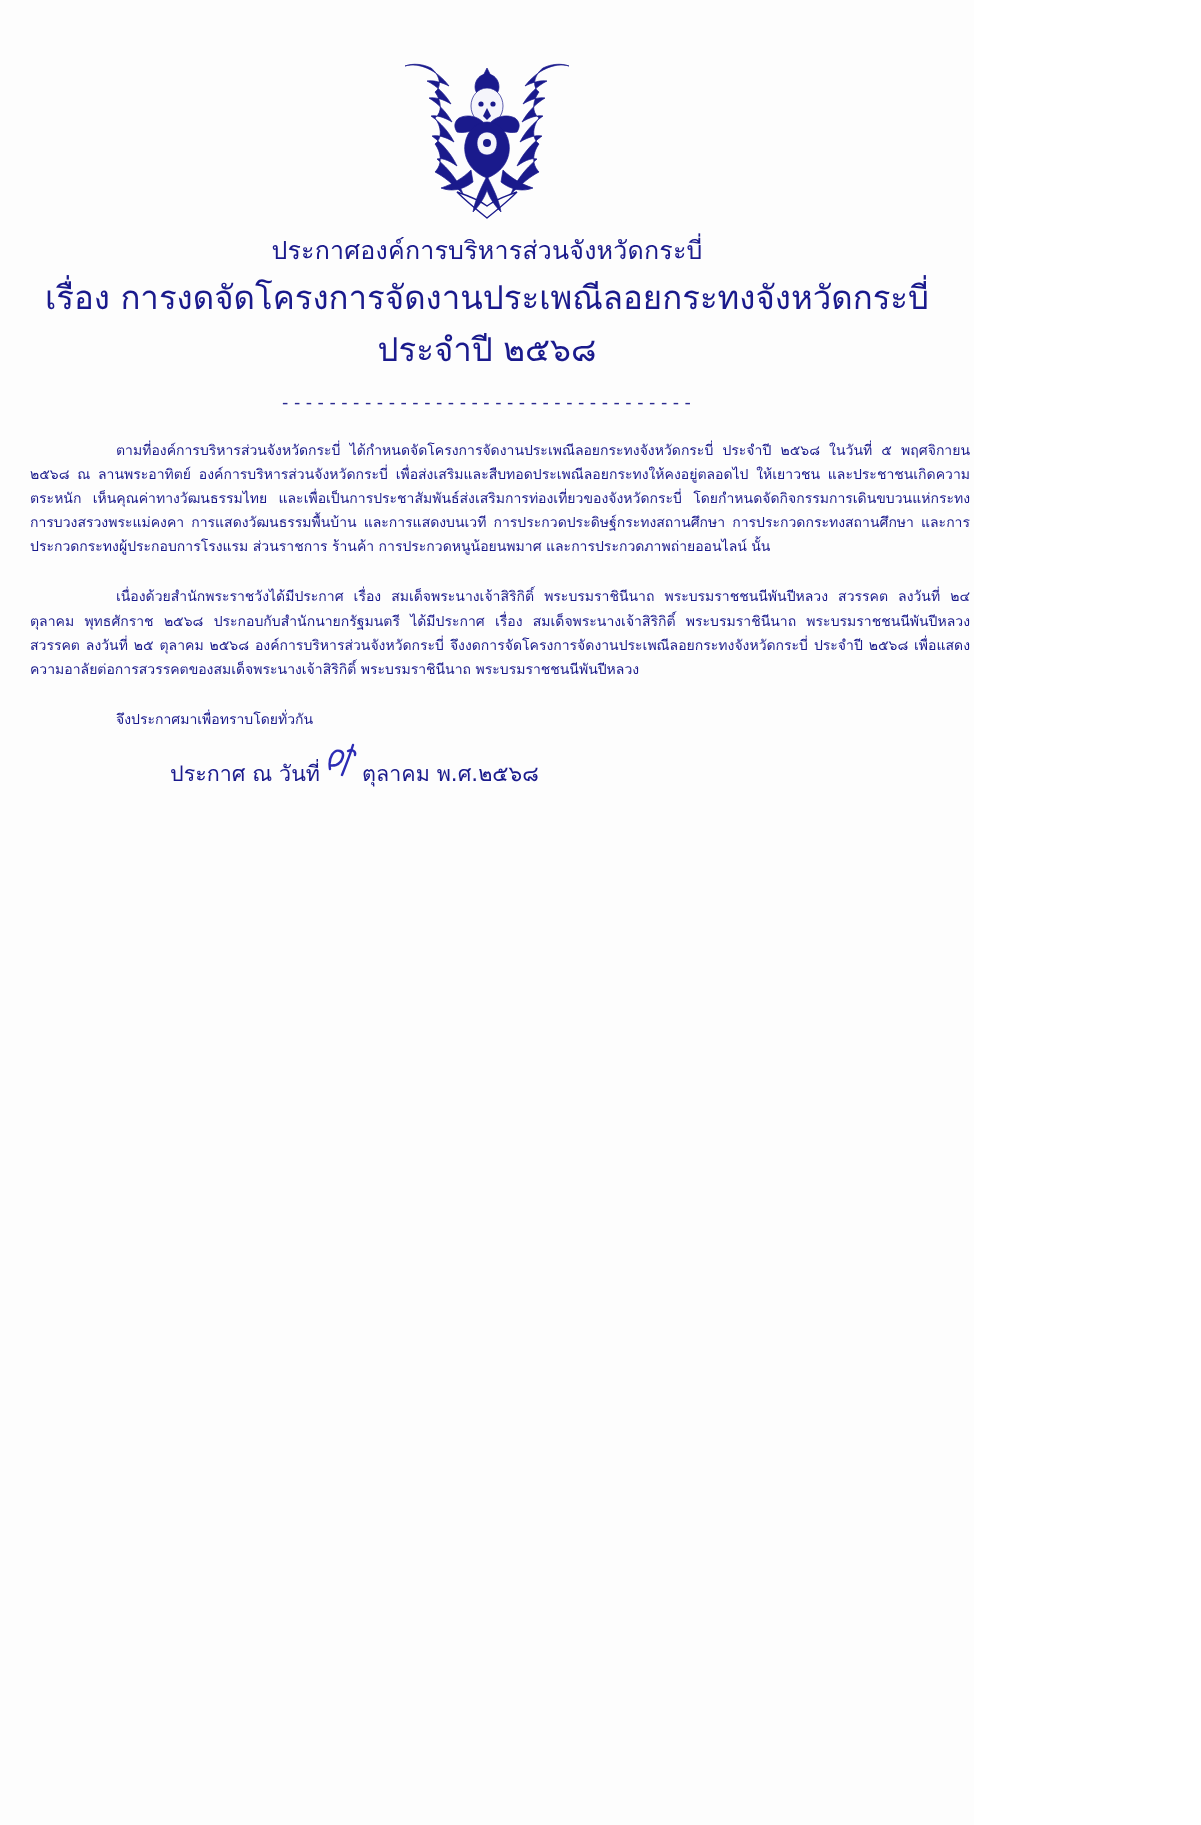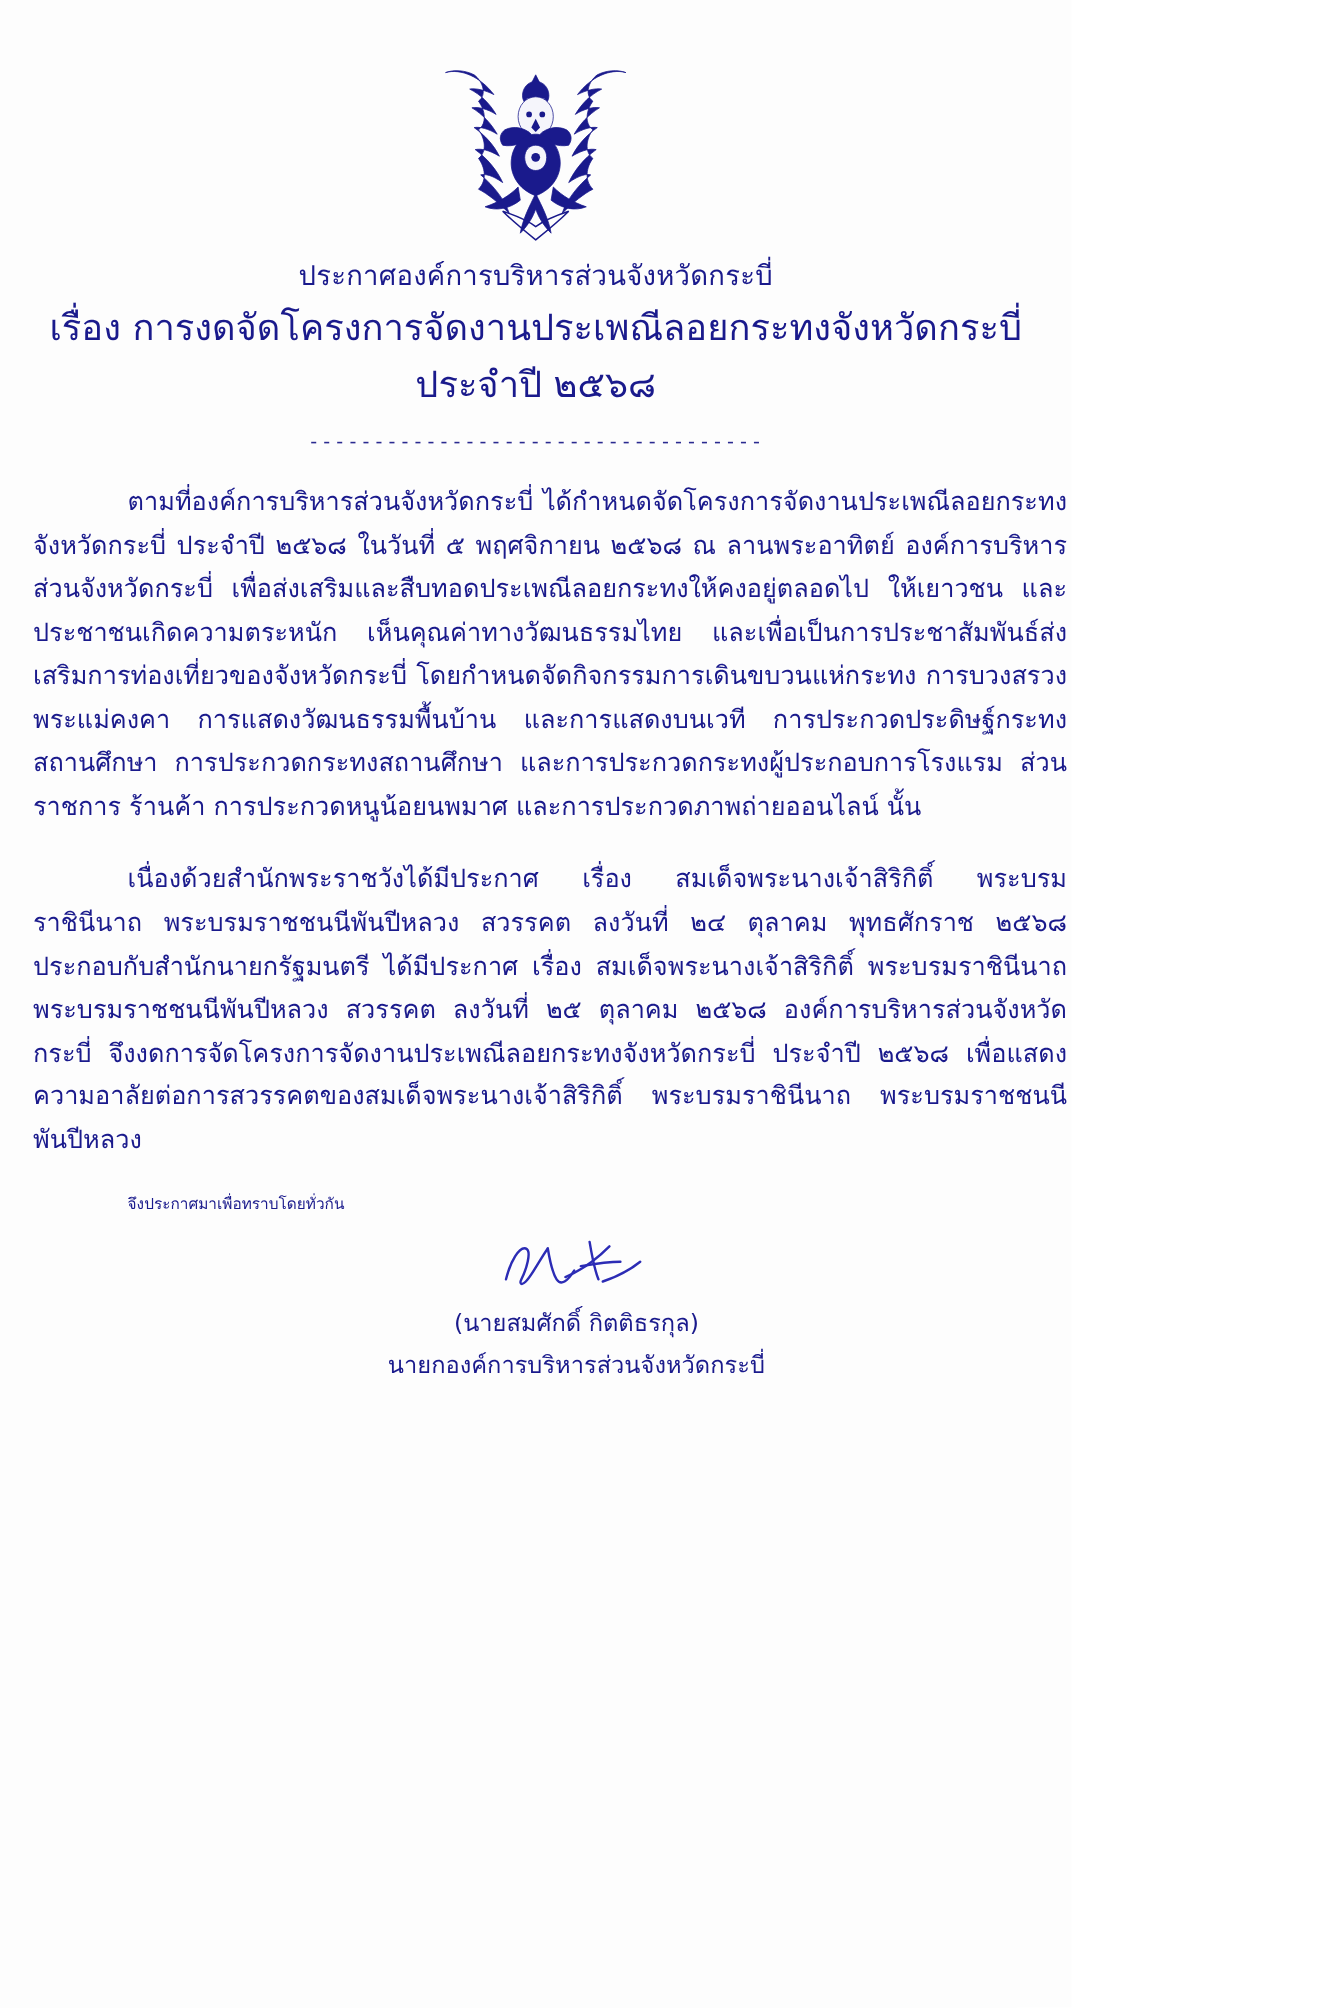--- a/index.html
+++ b/index.html
@@ -63,21 +63,21 @@
   }
 
   
   .body-block {
     margin: 0 auto;
     width: 1000px;
     padding: 0 30px;
     box-sizing: border-box;
   }
   p.para {
-    font-size: 23px;
+    font-size: 14px;
     line-height: 1.72;
     text-align: justify;
     text-justify: inter-word;
     color: #1a1a8c;
     margin: 0;
   }
   p.para.first {
     margin-top: 26px;
     text-indent: 86px;
   }
@@ -185,32 +185,29 @@
     <div class="line2">เรื่อง  การงดจัดโครงการจัดงานประเพณีลอยกระทงจังหวัดกระบี่ ประจำปี ๒๕๖๘</div>
   </div>
   <div class="divider-dashes">-----------------------------------</div>
 
   <div class="body-block">
     <p class="para first">ตามที่องค์การบริหารส่วนจังหวัดกระบี่ ได้กำหนดจัดโครงการจัดงานประเพณีลอยกระทงจังหวัดกระบี่ ประจำปี ๒๕๖๘  ในวันที่ ๕ พฤศจิกายน ๒๕๖๘ ณ ลานพระอาทิตย์ องค์การบริหารส่วนจังหวัดกระบี่ เพื่อส่งเสริมและสืบทอดประเพณีลอยกระทงให้คงอยู่ตลอดไป ให้เยาวชน และประชาชนเกิดความตระหนัก เห็นคุณค่าทางวัฒนธรรมไทย และเพื่อเป็นการประชาสัมพันธ์ส่งเสริมการท่องเที่ยวของจังหวัดกระบี่  โดยกำหนดจัดกิจกรรมการเดินขบวนแห่กระทง การบวงสรวงพระแม่คงคา การแสดงวัฒนธรรมพื้นบ้าน และการแสดงบนเวที การประกวดประดิษฐ์กระทงสถานศึกษา การประกวดกระทงสถานศึกษา และการประกวดกระทงผู้ประกอบการโรงแรม ส่วนราชการ ร้านค้า การประกวดหนูน้อยนพมาศ และการประกวดภาพถ่ายออนไลน์ นั้น</p>
     <p class="para second">เนื่องด้วยสำนักพระราชวังได้มีประกาศ เรื่อง สมเด็จพระนางเจ้าสิริกิติ์ พระบรมราชินีนาถ พระบรมราชชนนีพันปีหลวง สวรรคต ลงวันที่ ๒๔ ตุลาคม พุทธศักราช ๒๕๖๘ ประกอบกับสำนักนายกรัฐมนตรี ได้มีประกาศ เรื่อง สมเด็จพระนางเจ้าสิริกิติ์ พระบรมราชินีนาถ พระบรมราชชนนีพันปีหลวง สวรรคต ลงวันที่ ๒๕ ตุลาคม ๒๕๖๘ องค์การบริหารส่วนจังหวัดกระบี่ จึงงดการจัดโครงการจัดงานประเพณีลอยกระทงจังหวัดกระบี่ ประจำปี ๒๕๖๘ เพื่อแสดงความอาลัยต่อการสวรรคตของสมเด็จพระนางเจ้าสิริกิติ์ พระบรมราชินีนาถ พระบรมราชชนนีพันปีหลวง</p>
 
     <div class="closing">จึงประกาศมาเพื่อทราบโดยทั่วกัน</div>
 
-
-    <div class="sign-area">
-      <div class="sign-block-inner">
-        <svg class="sign-svg" width="160" height="58" viewBox="0 0 160 58" aria-hidden="true">
-          <g fill="none" stroke="#2c2cb5" stroke-width="2.2" stroke-linecap="round">
-            <path d="M16 42 C20 26 28 12 34 14 C40 16 34 34 30 42 C28 46 30 48 34 44 C40 38 48 22 54 14"></path>
-            <path d="M54 14 C56 26 58 36 62 42 C66 48 72 44 78 34"></path>
-            <path d="M70 40 C84 34 98 24 110 12"></path>
-            <path d="M92 8 C94 20 96 32 100 42"></path>
-            <path d="M84 30 C96 28 108 26 120 26"></path>
-            <path d="M104 44 C116 40 128 34 138 26"></path>
+    <div class="date-line">
+      <span>ประกาศ ณ วันที่</span>
+      <span class="handwritten">
+        <svg width="50" height="52" viewBox="0 0 50 52" aria-hidden="true">
+          <g fill="none" stroke="#2c2cb5" stroke-width="2.4" stroke-linecap="round">
+            <path d="M10 34 C8 22 14 14 20 16 C26 18 22 28 16 30 C12 31 10 30 10 30"></path>
+            <path d="M22 40 C26 30 30 20 33 10"></path>
+            <path d="M28 16 C32 14 36 16 35 20"></path>
           </g>
         </svg>
-        <div class="sign-name">(นายสมศักดิ์  กิตติธรกุล)</div>
-        <div class="sign-title">นายกองค์การบริหารส่วนจังหวัดกระบี่</div>
-      </div>
+      </span>
+      <span>ตุลาคม พ.ศ.๒๕๖๘</span>
     </div>
+
   </div>
 
 </div>
 
 </body></html>

